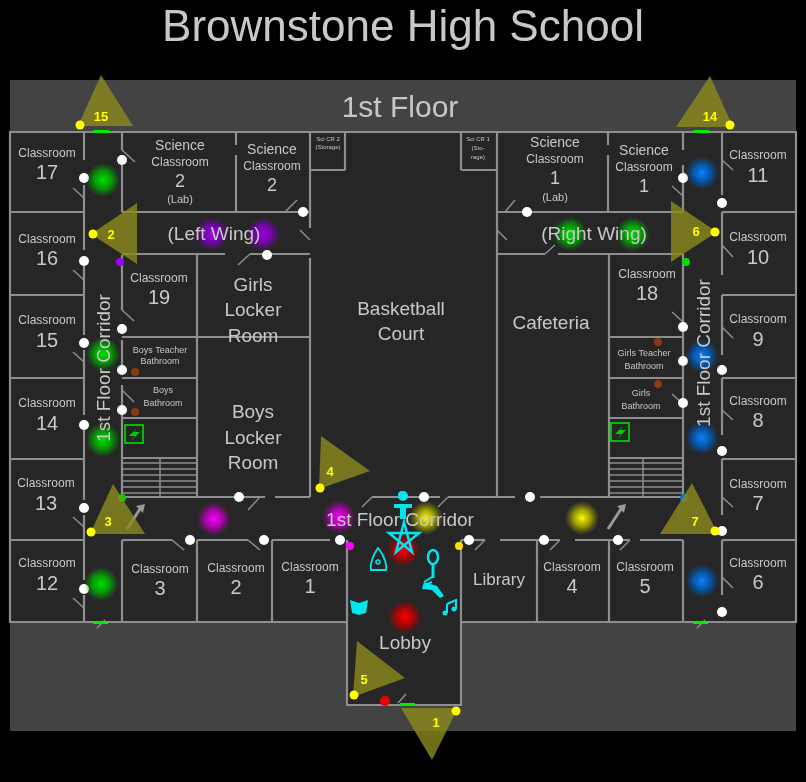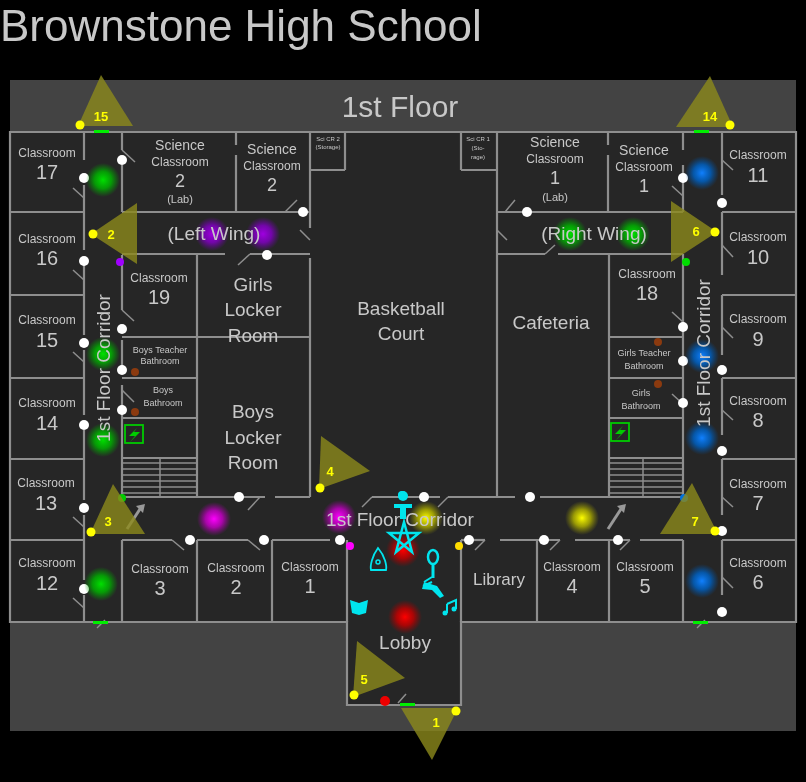--- a/index.html
+++ b/index.html
@@ -1,19 +1,19 @@
 <!DOCTYPE html>
 <html><head>
 <meta charset="utf-8">
 <style>
   html, body { margin: 0; padding: 0; background: #000; }
   body { width: 806px; height: 782px; position: relative; overflow: hidden;
          font-family: "Liberation Sans", sans-serif; }
   #title { position: absolute; left: 0; top: 0; width: 806px; height: 52px;
-           text-align: left; color: #c8c8c8; font-size: 44px; line-height: 52px; }
+           text-align: center; color: #c8c8c8; font-size: 44px; line-height: 52px; }
   svg#map { position: absolute; left: 0; top: 0; }
   .lbl { fill: #c8c8c8; font-family: "Liberation Sans", sans-serif; text-anchor: middle; }
   .wall { stroke: #8e8e8e; stroke-width: 2.2; fill: none; }
   .door { stroke: #8e8e8e; stroke-width: 1.5; fill: none; }
   .room { fill: #262626; }
 </style>
 </head>
 <body>
 
 <div id="title">Brownstone High School</div>

